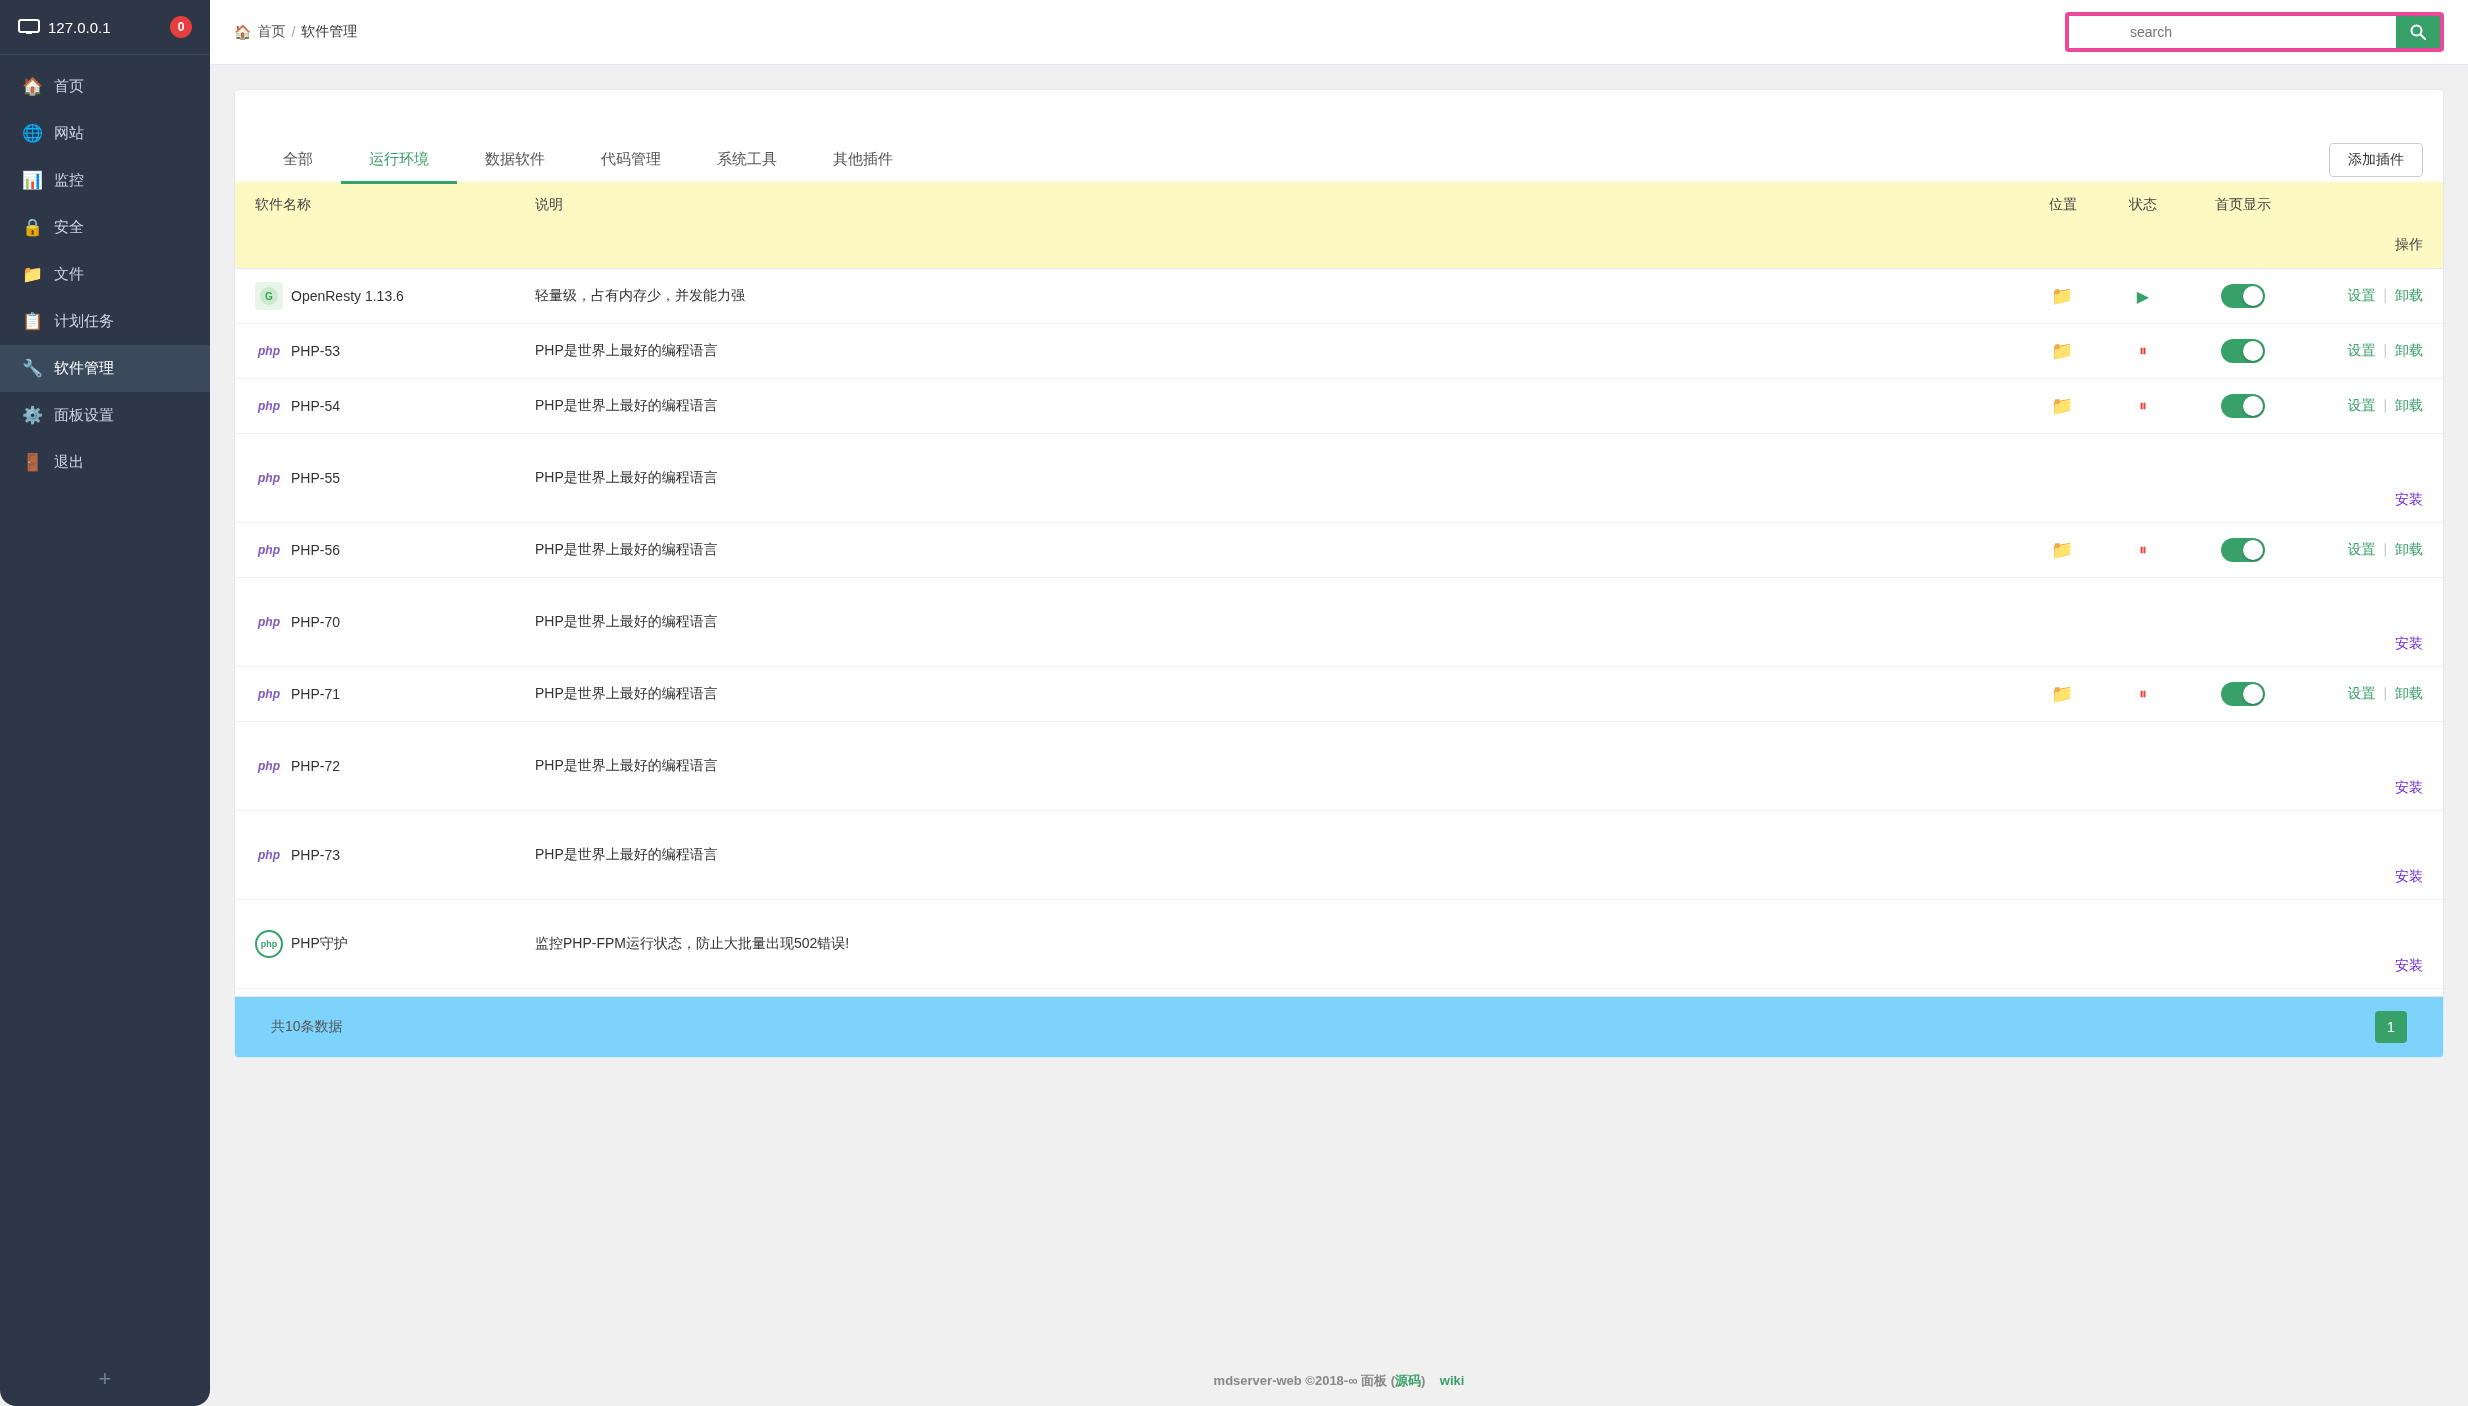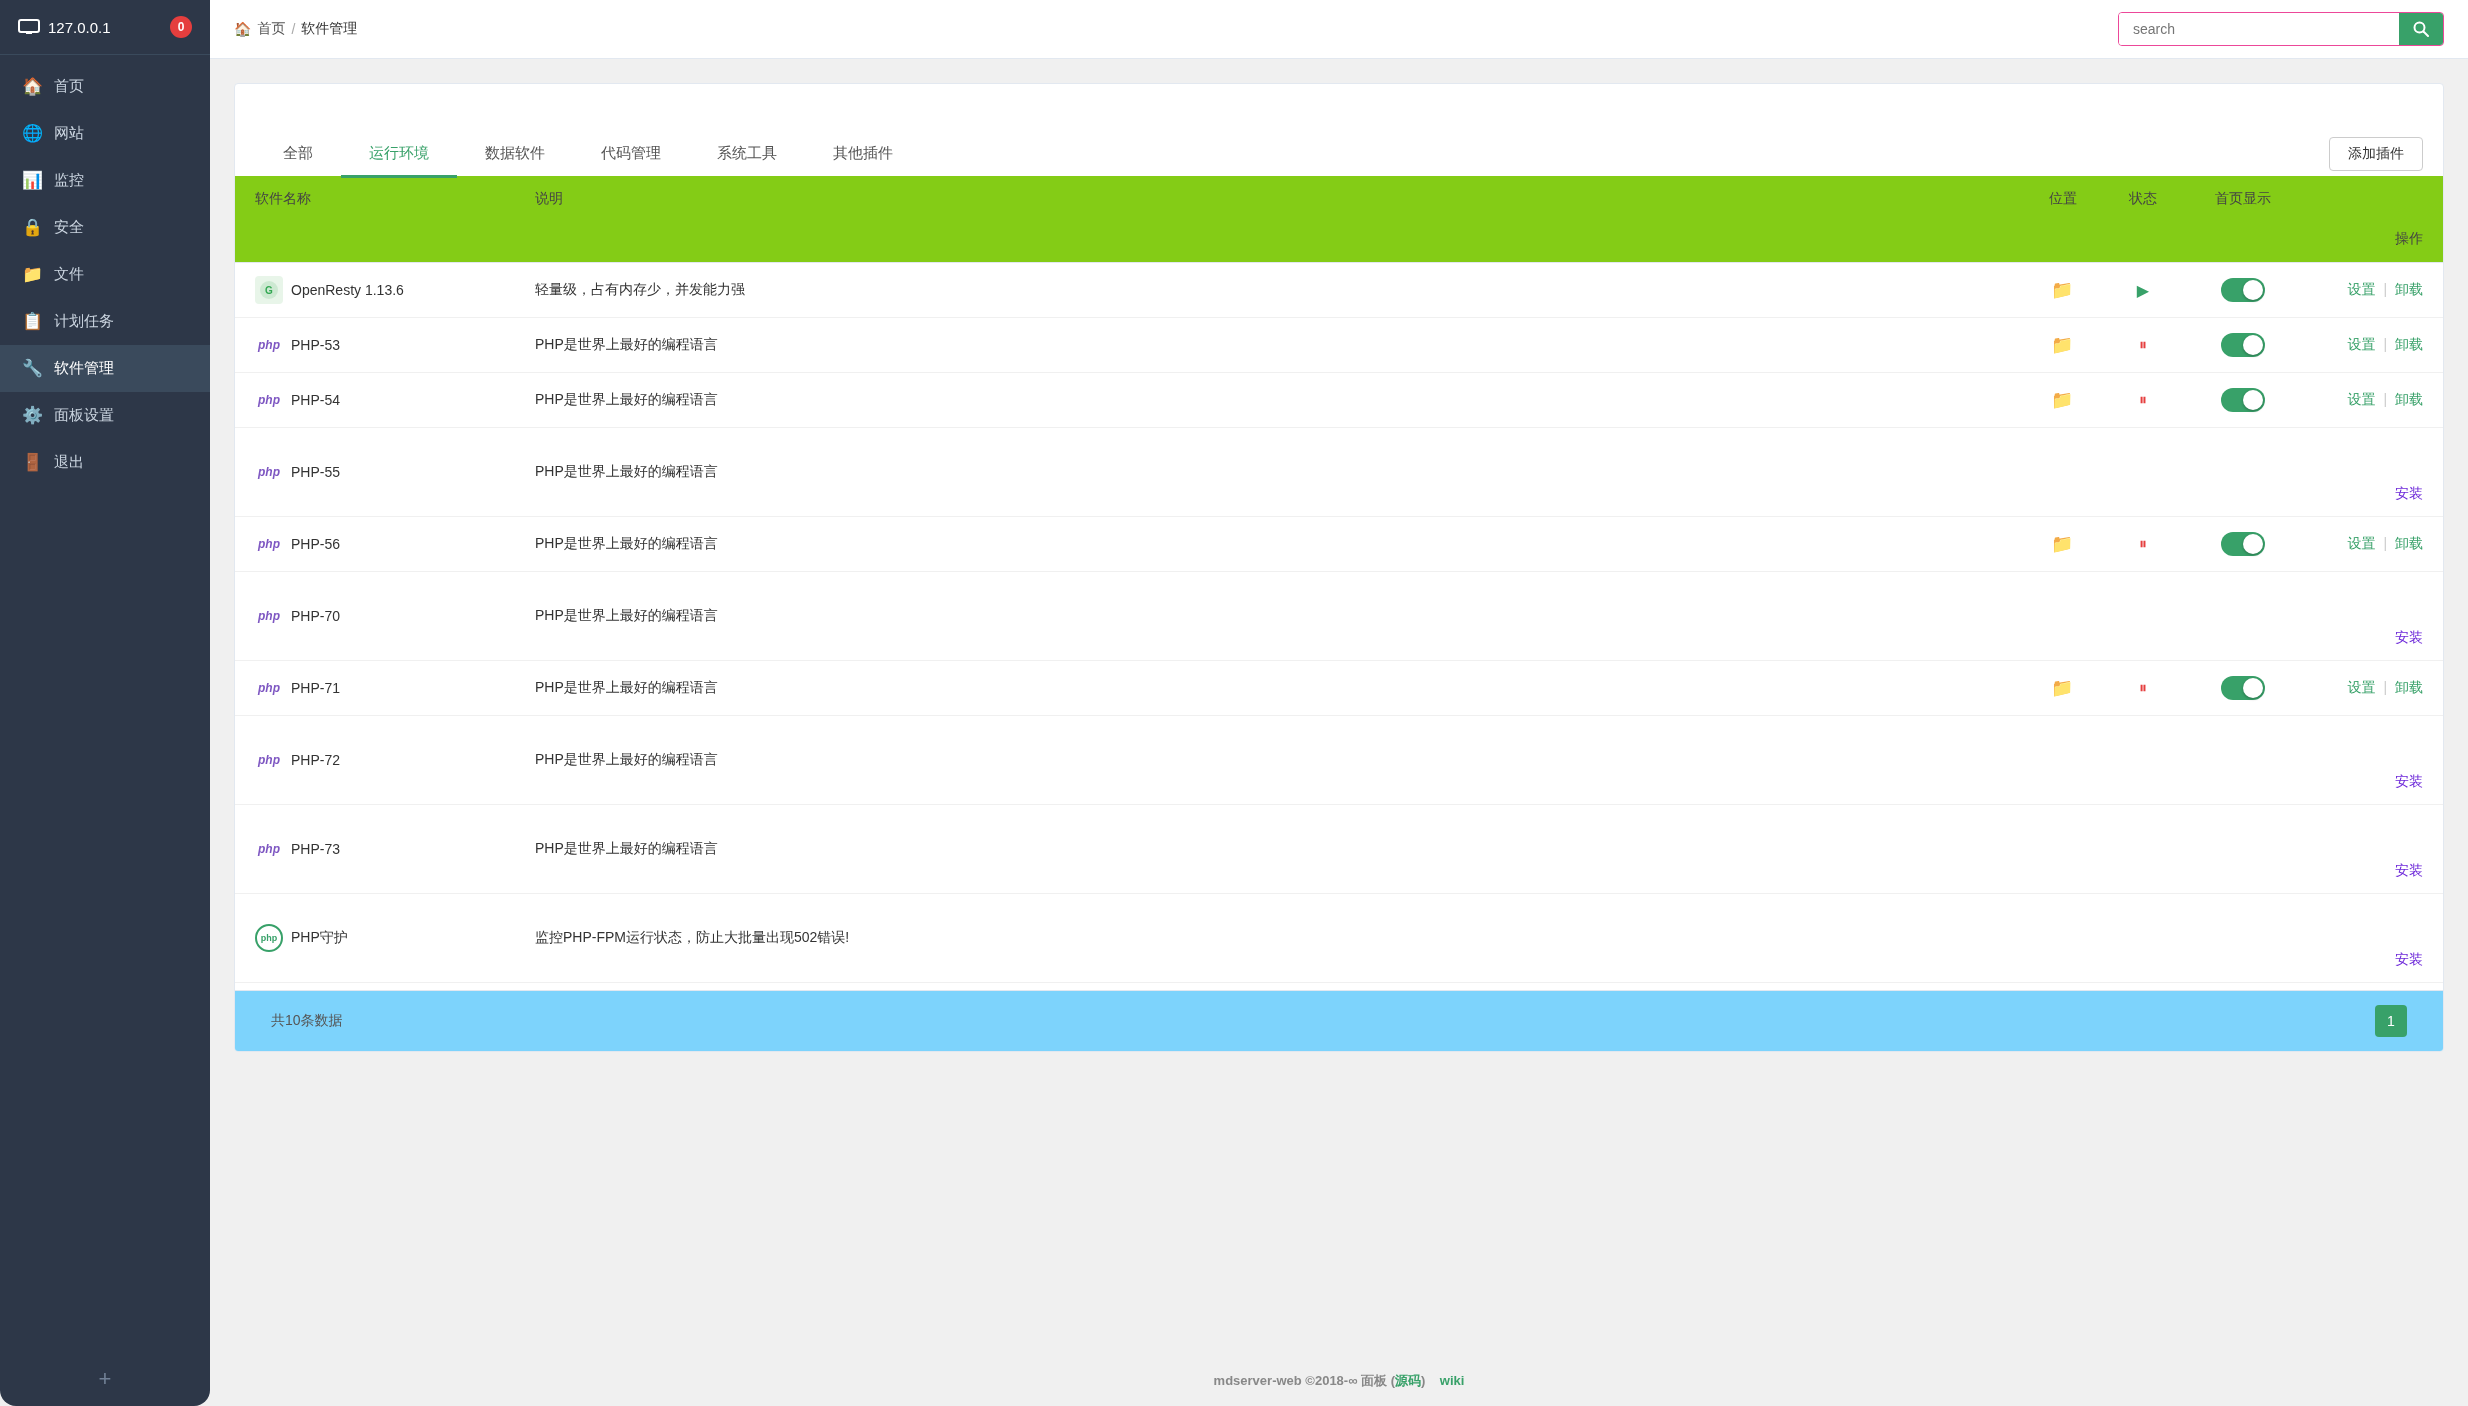--- a/index.html
+++ b/index.html
@@ -90,23 +90,24 @@
       align-items: center;
       gap: 6px;
       color: #555;
       font-size: 14px;
     }
     .breadcrumb-sep { color: #aaa; }
     .breadcrumb-current { color: #333; }
     .search-bar {
       display: flex;
       align-items: flex-start;
-      border: 1px solid #ec4899;
+      border: 4px solid #ec4899;
       border-radius: 4px;
       overflow: hidden;
+      padding-left: 47px;
     }
     .search-input {
       border: none;
       outline: none;
       padding: 8px 14px;
       font-size: 14px;
       width: 280px;
       color: #333;
     }
     .search-btn {
@@ -160,21 +161,21 @@
       padding: 7px 18px;
       cursor: pointer;
       font-size: 14px;
       color: #333;
       white-space: nowrap;
     }
     .table-header-row {
       display: grid;
       grid-template-columns: 280px 1fr 80px 80px 120px 120px;
       padding: 14px 20px;
-      background: #84cc16;
+      background: #fef9c3;
       border-bottom: 1px solid #e2e8f0;
       font-weight: 500;
       color: #444;
       font-size: 14px;
     }
     .table-row {
       display: grid;
       grid-template-columns: 280px 1fr 80px 80px 120px 120px;
       padding: 13px 20px;
       border-bottom: 1px solid #f0f0f0;

